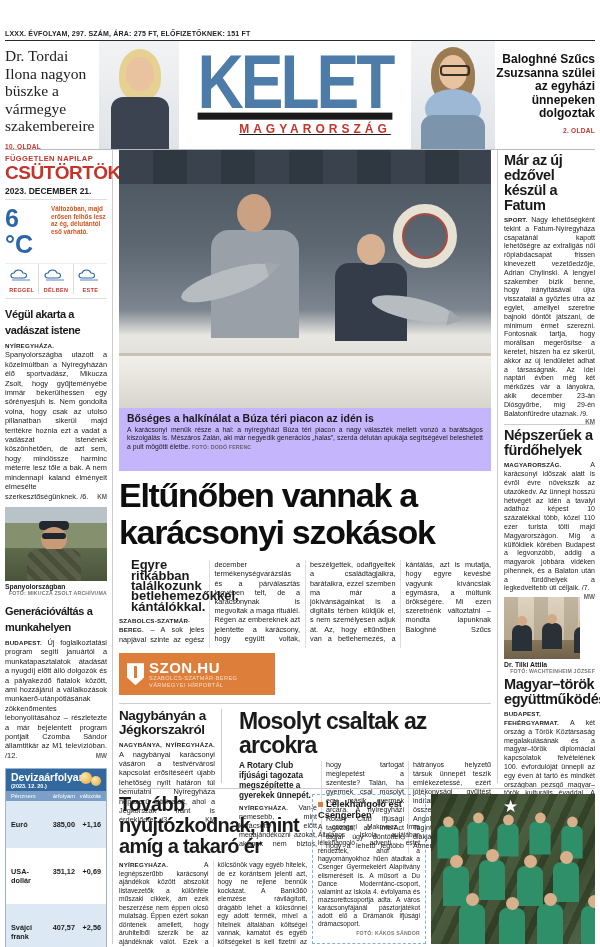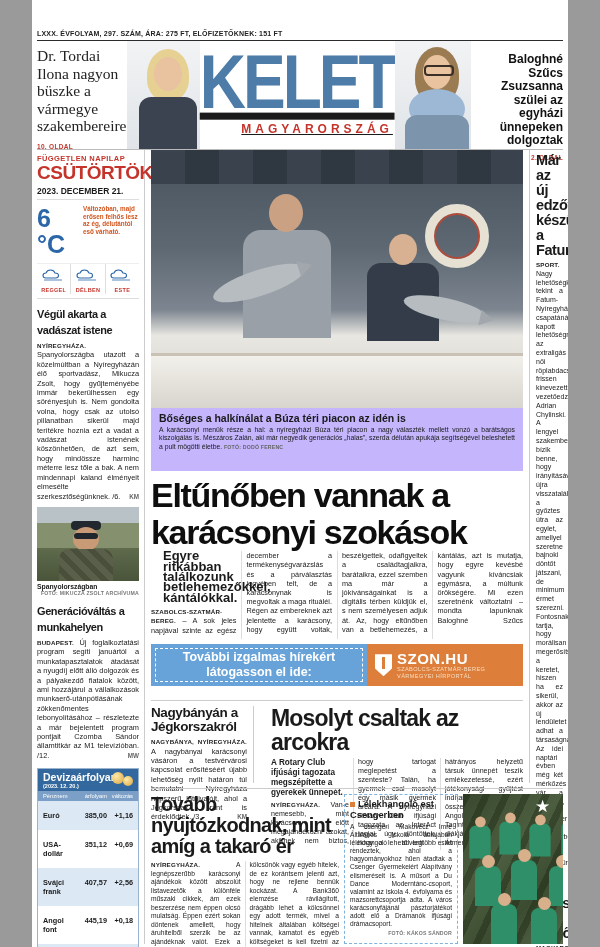--- a/index.html
+++ b/index.html
@@ -1,16 +1,16 @@
 <!DOCTYPE html>
 <html><head>
 <meta charset="utf-8">
 <style>
   html,body{margin:0;padding:0;background:#9a9a9a;}
-  .page{position:relative;width:536px;height:947px;background:#fff;margin:0 auto;
+  .page{position:relative;width:600px;height:947px;background:#fff;margin:0 auto;
         font-family:"Liberation Sans",sans-serif;color:#1a1a1a;overflow:hidden;
         padding:0 5px;box-sizing:border-box;}
   
   .topstrip{padding:30px 0 3px;font-size:7px;font-weight:bold;letter-spacing:.2px;
             border-bottom:1.5px solid #2b2b2b;color:#222;}
   
   .masthead{display:flex;height:108px;border-bottom:1px solid #bbb;align-items:stretch;}
   .mh-left{width:94px;padding-top:6px;font-family:"Liberation Serif",serif;
            font-size:15.5px;line-height:17.5px;color:#222;}
   .pageref{display:block;color:#c4342b;font-family:"Liberation Sans",sans-serif;
@@ -64,21 +64,21 @@
   .credit{font-size:5.2px;color:#777;font-weight:bold;text-align:right;letter-spacing:.2px;}
   
   .fx{border:1px solid #9ab4cf;margin-top:8px;}
   .fx-head{background:#33689e;color:#fff;padding:3px 5px 2px;position:relative;}
   .fx-head .t{font-weight:800;font-size:10.5px;line-height:11px;}
   .fx-head .d{font-size:5.5px;font-weight:bold;}
   .coin{position:absolute;border-radius:50%;background:radial-gradient(circle at 35% 35%,#ffe9a8,#d9a43c);}
   .coin.c1{width:12px;height:12px;right:14px;top:3px;}
   .coin.c2{width:10px;height:10px;right:5px;top:7px;}
   .fx-cols{display:flex;background:#7b9fc6;color:#fff;font-size:5.8px;padding:2px 5px;}
-  .fx-row{display:flex;font-size:7.3px;font-weight:bold;padding:10px 5px;}
+  .fx-row{display:flex;font-size:7.3px;font-weight:bold;padding:19px 5px;}
   .fx-row:nth-child(odd){background:#dce9f5;}
   .fx-name{flex:1;}
   .fx-rate{width:33px;text-align:right;}
   .fx-chg{width:26px;text-align:right;}
   
   .main-photo{height:258px;position:relative;overflow:hidden;
      background:linear-gradient(180deg,#47525d 0%,#5d6872 38%,#7d8690 62%,#e9e7e2 72%,#d2cfc8 100%);}
   .mp-shelf{position:absolute;left:0;top:0;right:0;height:34px;
      background:repeating-linear-gradient(90deg,#3a434d 0 34px,#2f3740 34px 68px);}
   .mp-ring{position:absolute;right:34px;top:54px;width:46px;height:46px;border-radius:50%;
@@ -94,37 +94,37 @@
      border-top:8px solid transparent;border-bottom:8px solid transparent;}
   .mp-counter{position:absolute;left:0;bottom:0;right:0;height:52px;
      background:linear-gradient(#f2f0ea,#d8d5cd);border-top:3px solid #c9c2b4;}
   
   .capband{background:#c4b5fd;padding:4px 8px 20px;}
   .cap-title{font-weight:800;font-size:10.5px;margin-bottom:2px;}
   .cap-text{font-size:6.8px;line-height:8.4px;text-align:justify;}
   .cap-credit{font-size:5.2px;font-weight:bold;color:#666;letter-spacing:.2px;}
   
   .headline{font-size:34px;line-height:37px;font-weight:800;letter-spacing:-1.3px;
-            color:#0e0e0e;margin:6px 0 0;}
+            color:#0e0e0e;margin:6px 0 9px;}
   .story{column-count:4;column-gap:10px;column-rule:1px solid #ddd;height:88px;overflow:hidden;}
   .story .lead{font-weight:800;font-size:13px;line-height:10.4px;margin:0 12px 4px;}
   .story p{font-size:7.3px;line-height:9.2px;text-align:justify;margin:0;}
   
   .banner{display:flex;height:42px;margin-top:5px;}
   .banner-cta{flex:1;background:#67a3d9;color:#fff;display:flex;align-items:center;
       justify-content:center;text-align:center;font-weight:800;font-size:12.5px;line-height:15px;
       outline:1.6px dashed #fff;outline-offset:-5px;}
   .banner-brand{width:148px;background:#dd7e3a;display:flex;align-items:center;padding-left:8px;}
   .shield{width:17px;height:22px;background:#fff;margin-right:5px;
       clip-path:polygon(0 0,100% 0,100% 65%,50% 100%,0 65%);position:relative;flex:none;}
   .shield::after{content:"";position:absolute;left:7px;top:3px;width:3px;height:12px;background:#dd7e3a;}
   .brand-txt .b1{color:#fff;font-weight:bold;font-size:15px;letter-spacing:.5px;line-height:15px;}
   .brand-txt .b2{color:#f8dcc0;font-size:5.6px;letter-spacing:.4px;line-height:6.6px;}
   
-  .midrow{display:flex;border-top:1px solid #ccc;margin-top:14px;padding-top:5px;flex:1;min-height:0;}
+  .midrow{display:flex;border-top:1px solid #ccc;margin-top:8px;padding-top:5px;flex:1;min-height:0;}
   .nagy{width:96px;flex:none;}
   .nagy h3{font-size:13.5px;line-height:14px;font-weight:800;letter-spacing:-.4px;margin:0 0 3px;}
   .mosoly{flex:1;border-left:1px solid #ccc;margin-left:6px;padding-left:17px;min-width:0;}
   .mosoly h2{font-size:23px;line-height:24px;font-weight:800;letter-spacing:-.8px;margin:0 0 4px;}
   .cols3{column-count:3;column-gap:9px;column-rule:1px solid #ddd;height:92px;overflow:hidden;}
   .cols3 .lead{font-weight:800;font-size:8.2px;line-height:9.8px;margin:0 0 3px;}
   .cols3 p{font-size:7.1px;line-height:9px;text-align:justify;margin:0;}
   
   .botrow{display:flex;border-top:1px solid #ccc;margin-top:5px;padding-top:5px;height:150px;flex:none;}
   .tovabb{width:188px;flex:none;}
@@ -330,21 +330,20 @@
           <div class="story">
             <div class="lead">Egyre ritkábban találkozunk betlehemezőkkel, kántálókkal.</div>
             <p>
               <span class="dateline">SZABOLCS-SZATMÁR-BEREG.</span>
               <span>– A sok jeles napjával szinte az egész december a termékenységvarázslás és a párválasztás jegyében telt, de a karácsonynak is megvoltak a maga rituáléi. Régen az embereknek azt jelentette a karácsony, hogy együtt voltak, beszélgettek, odafigyeltek a családtagjaikra, barátaikra, ezzel szemben ma már a jókívánságainkat is a digitális térben küldjük el, s nem személyesen adjuk át. Az, hogy eltűnőben van a betlehemezés, a kántálás, azt is mutatja, hogy egyre kevésbé vagyunk kíváncsiak egymásra, a múltunk örökségére. Mi ezen szeretnénk változtatni – mondta lapunknak Baloghné Szűcs Zsuzsanna, a Sóstói Múzeumfalu igazgatója.</span>
             </p>
 
           </div>
 
           <div class="banner">
-            <div class="banner-cta">További izgalmas hírekért látogasson el ide:</div>
             <div class="banner-brand">
               <div class="shield"></div>
               <div class="brand-txt">
                 <div class="b1">SZON.HU</div>
                 <div class="b2">SZABOLCS-SZATMÁR-BEREG</div>
                 <div class="b2">VÁRMEGYEI HÍRPORTÁL</div>
               </div>
             </div>
           </div>
 

